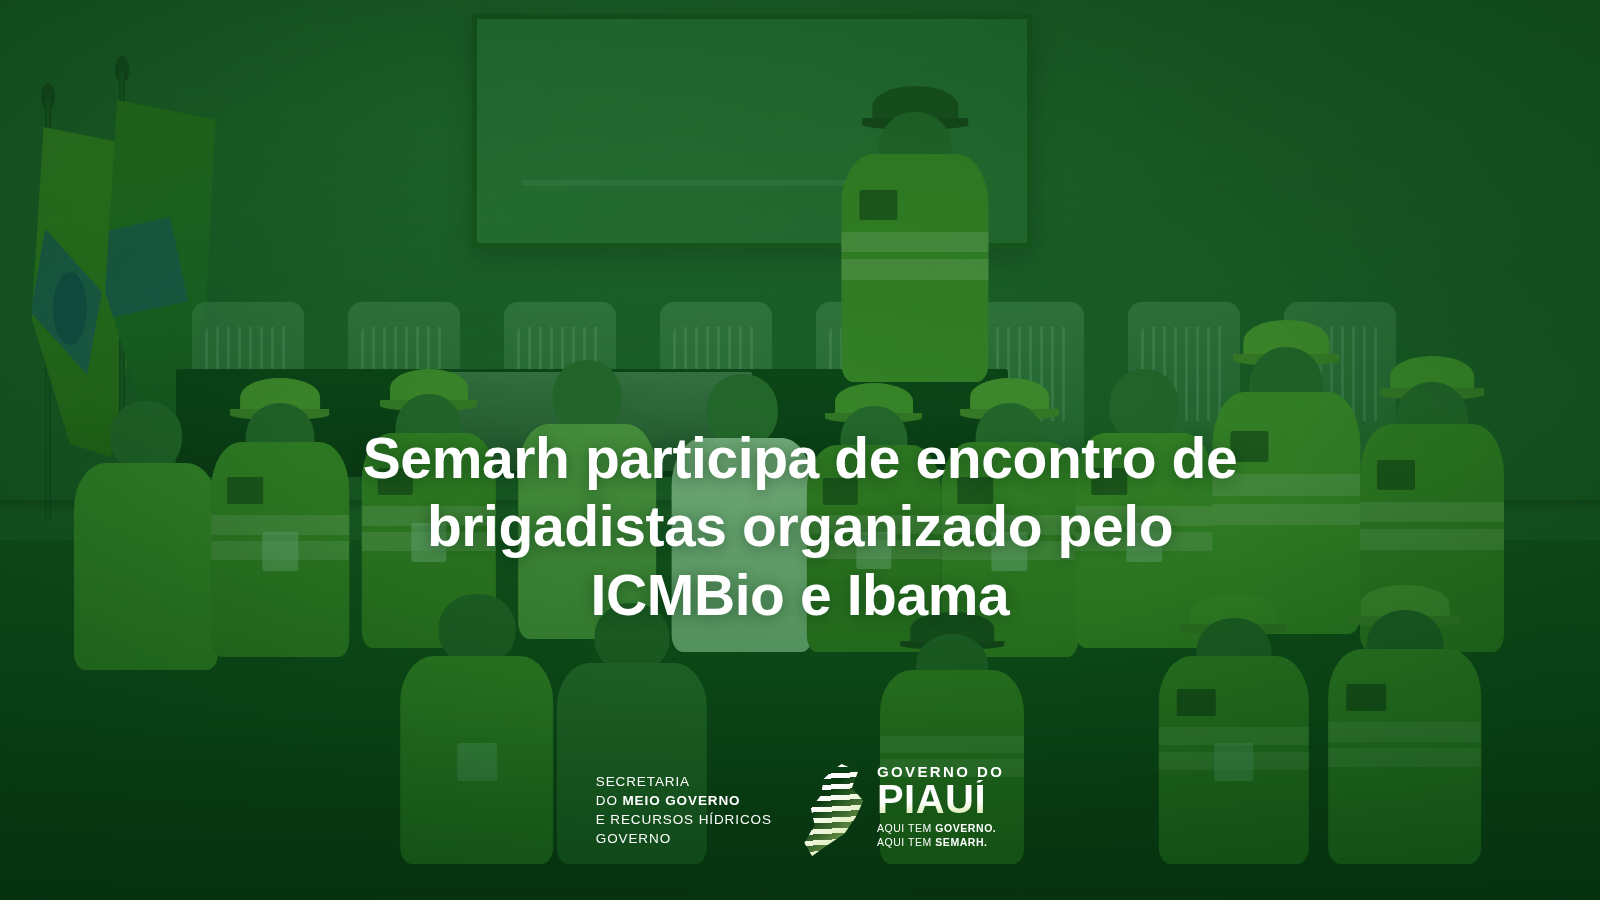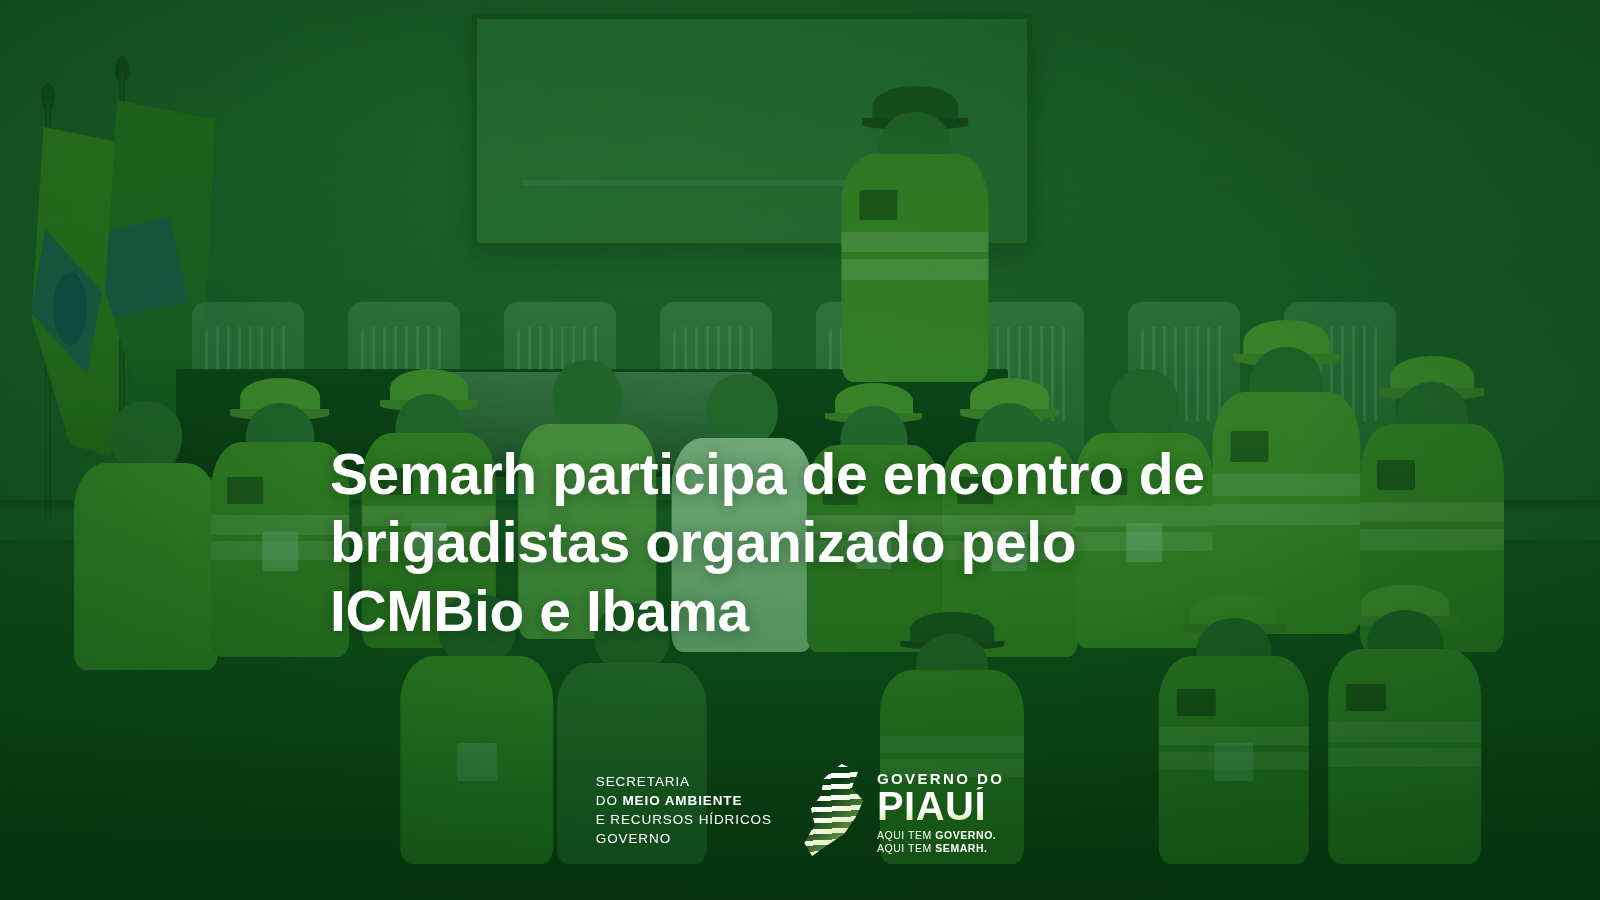--- a/index.html
+++ b/index.html
@@ -162,22 +162,22 @@
     mix-blend-mode:screen; opacity:.35;
   }
   .vignette {
     position:absolute; inset:0;
     background:radial-gradient(ellipse 78% 70% at 50% 45%,
       rgba(0,0,0,0) 40%, rgba(6,52,20,.34) 100%);
   }
 
   
   .headline {
-    position:absolute; left:50%; top:440px; transform:translateX(-50%);
-    width:940px; text-align:left;
+    position:absolute; left:50%; top:424px; transform:translateX(-50%);
+    width:940px; text-align:center;
     color:#ffffff; font-size:57px; line-height:1.20;
     font-weight:bold; letter-spacing:-.4px;
     text-shadow:0 2px 14px rgba(8,48,20,.45);
     white-space:pre-line;
   }
 
   
   .logos {
     position:absolute; left:50%; bottom:44px; transform:translateX(-50%);
     display:flex; align-items:center; gap:30px;
@@ -188,21 +188,21 @@
     text-align:left; color:#ffffff;
     font-size:13.5px; line-height:1.42; letter-spacing:.9px;
   }
   .semarh .l1 { font-weight:normal; }
   .semarh .l2 { font-weight:normal; }
   .semarh .l2 b { font-weight:bold; }
   .semarh .l3 { font-weight:normal; }
   .semarh .l4 { font-weight:normal; }
 
   
-  .piaui { display:flex; align-items:flex-end; gap:11px; }
+  .piaui { display:flex; align-items:flex-start; gap:11px; }
   .pi-mark {
     position:relative; width:64px; height:92px; overflow:hidden;
   }
   .pi-mark .stripes {
     position:absolute; inset:0;
     background:repeating-linear-gradient(177deg,
       #ffffff 0 5px, rgba(255,255,255,0) 5px 11px);
     clip-path:polygon(62% 0%, 88% 8%, 78% 26%, 96% 40%, 84% 58%, 66% 76%, 40% 88%, 16% 100%,
                       4% 86%, 20% 66%, 14% 48%, 30% 34%, 34% 16%, 50% 6%);
   }
@@ -395,21 +395,21 @@
     <div class="wash2"></div>
     <div class="vignette"></div>
   </div>
 
   <h1 class="headline">Semarh participa de encontro de brigadistas organizado pelo ICMBio e Ibama</h1>
 
   <div class="logos">
 
     <div class="semarh">
       <div class="l1">SECRETARIA</div>
-      <div class="l2"><span>DO </span><b>MEIO AMBIENTE</b></div>
+      <div class="l2"><span>DO </span><b>MEIO GOVERNO</b></div>
       <div class="l3">E RECURSOS HÍDRICOS</div>
       <div class="l4">GOVERNO</div>
     </div>
 
     <div class="piaui">
       <div class="pi-mark">
         <div class="stripes"></div>
         <div class="tint"></div>
       </div>
       <div class="pi-text">

